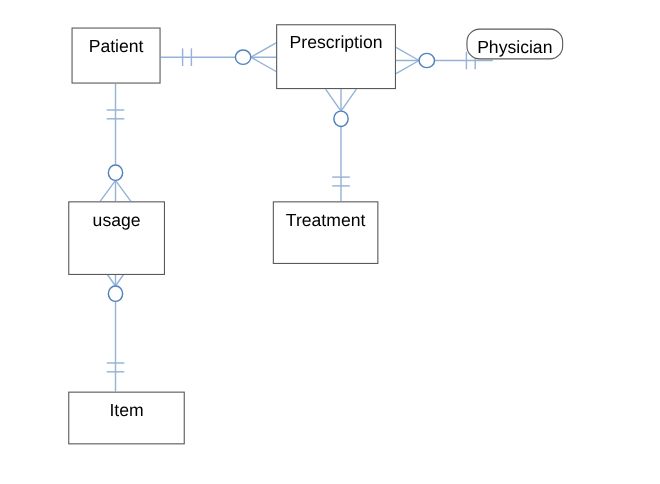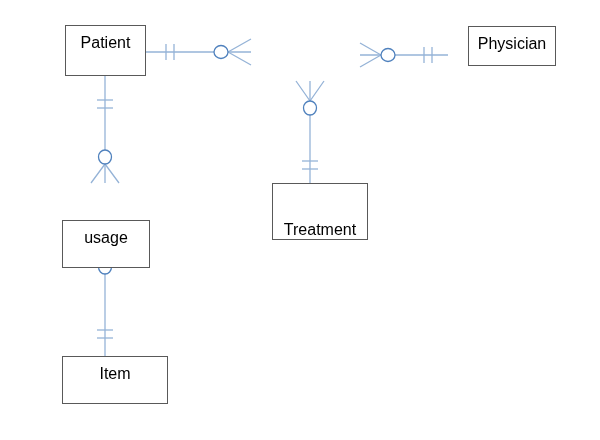--- a/index.html
+++ b/index.html
@@ -85,30 +85,33 @@
       <line class="conn" x1="97" y1="330" x2="113" y2="330"></line>
       <line class="conn" x1="97" y1="338" x2="113" y2="338"></line>
     </g>
 
   </svg>
 
   <div class="entity" style="left:65px; top:25px; width:81px; height:51px;">
     <span>Patient</span>
   </div>
 
+  <div class="entity" style="left:251px; top:22px; width:109px; height:59px;">
+    <span>Prescription</span>
+  </div>
 
-  <div class="entity" style="left:468px; top:26px; width:88px; height:40px;">
+  <div class="entity" style="left:424px; top:26px; width:88px; height:28px;border-radius:12px;">
     <span>Physician</span>
   </div>
 
-  <div class="entity" style="left:62px; top:183px; width:88px; height:48px;margin-top:37px;">
+  <div class="entity" style="left:62px; top:183px; width:88px; height:67px;">
     <span>usage</span>
   </div>
 
-  <div class="entity" style="left:272px; top:183px; width:96px; height:57px;align-items:flex-end;">
+  <div class="entity" style="left:248px; top:183px; width:96px; height:57px;">
     <span>Treatment</span>
   </div>
 
   <div class="entity" style="left:62px; top:356px; width:106px; height:48px;">
     <span>Item</span>
   </div>
 
 </div>
 
 </body></html>

